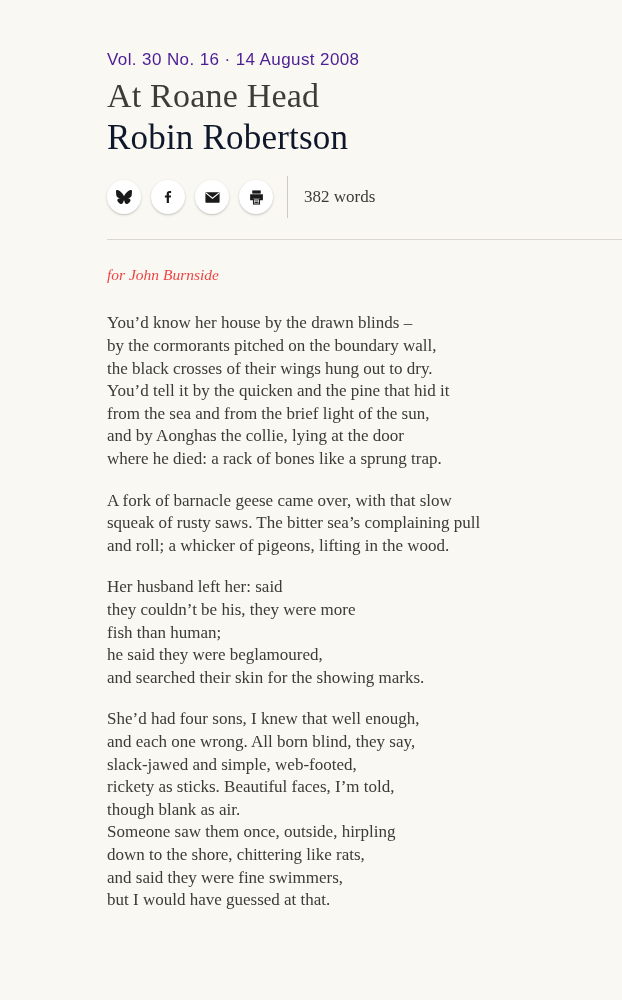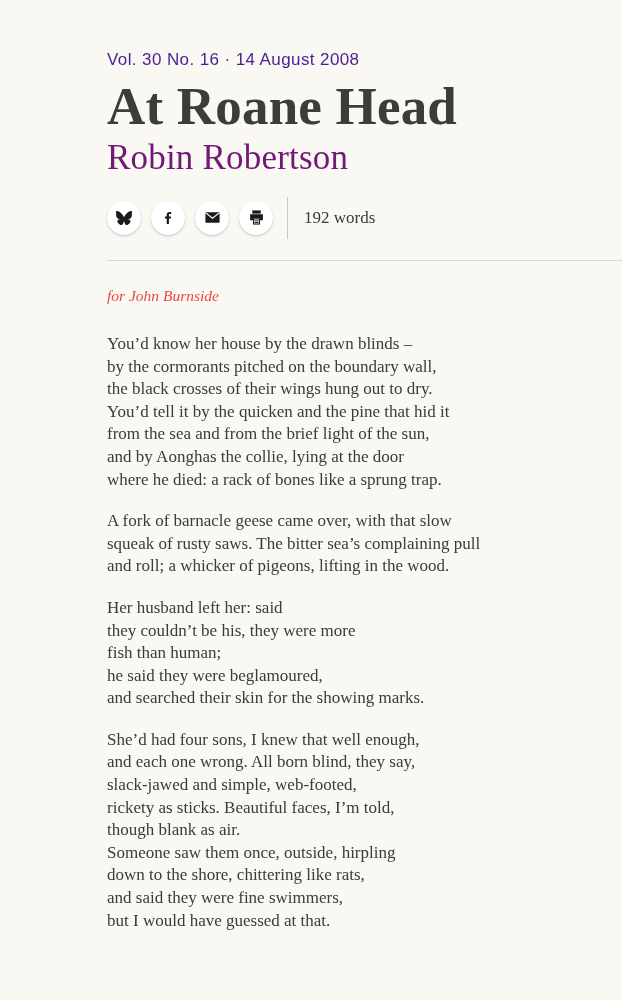--- a/index.html
+++ b/index.html
@@ -31,32 +31,32 @@
   .kicker {
     margin-top: 16px;
     font-family: "Liberation Sans", sans-serif;
     font-size: 11px;
     font-weight: bold;
     letter-spacing: 3px;
     color: #47463f;
   }
   h1.title {
     margin: 8px 0 0 0;
-    font-size: 53px;
+    font-size: 34px;
     line-height: 1.08;
-    font-weight: 700;
+    font-weight: 400;
     color: #3d3c37;
     letter-spacing: 0.2px;
   }
   h2.author {
     margin: 5px 0 0 0;
     font-size: 35px;
     line-height: 1.05;
     font-weight: 400;
-    color: #701a75;
+    color: #0f172a;
     letter-spacing: 0.2px;
     cursor: pointer;
   }
   .share-row {
     margin-top: 20px;
     display: flex;
     align-items: center;
     height: 42px;
   }
   .share-btn {
@@ -154,21 +154,21 @@
             <path d="M3 7.5h18v8.5h-4v-3H7v3H3z" fill="#1a1a1a"></path>
             <rect x="7.8" y="14" width="8.4" height="7.2" fill="#ffffff" stroke="#1a1a1a" stroke-width="1.6"></rect>
             <rect x="9.3" y="16.2" width="5.4" height="1.3" fill="#1a1a1a"></rect>
             <rect x="9.3" y="18.4" width="5.4" height="1.3" fill="#1a1a1a"></rect>
           </svg>
         </span>
       </button>
 
       <span class="vdivider"></span>
 
-      <span class="word-count">192 words</span>
+      <span class="word-count">382 words</span>
     </div>
   </div>
 
   <hr class="rule">
 
   <div class="content">
     <p class="dedication">for John Burnside</p>
 
     <div class="poem" id="poem">
         <p class="stanza">You’d know her house by the drawn blinds –<br>by the cormorants pitched on the boundary wall,<br>the black crosses of their wings hung out to dry.<br>You’d tell it by the quicken and the pine that hid it<br>from the sea and from the brief light of the sun,<br>and by Aonghas the collie, lying at the door<br>where he died: a rack of bones like a sprung trap.</p>

